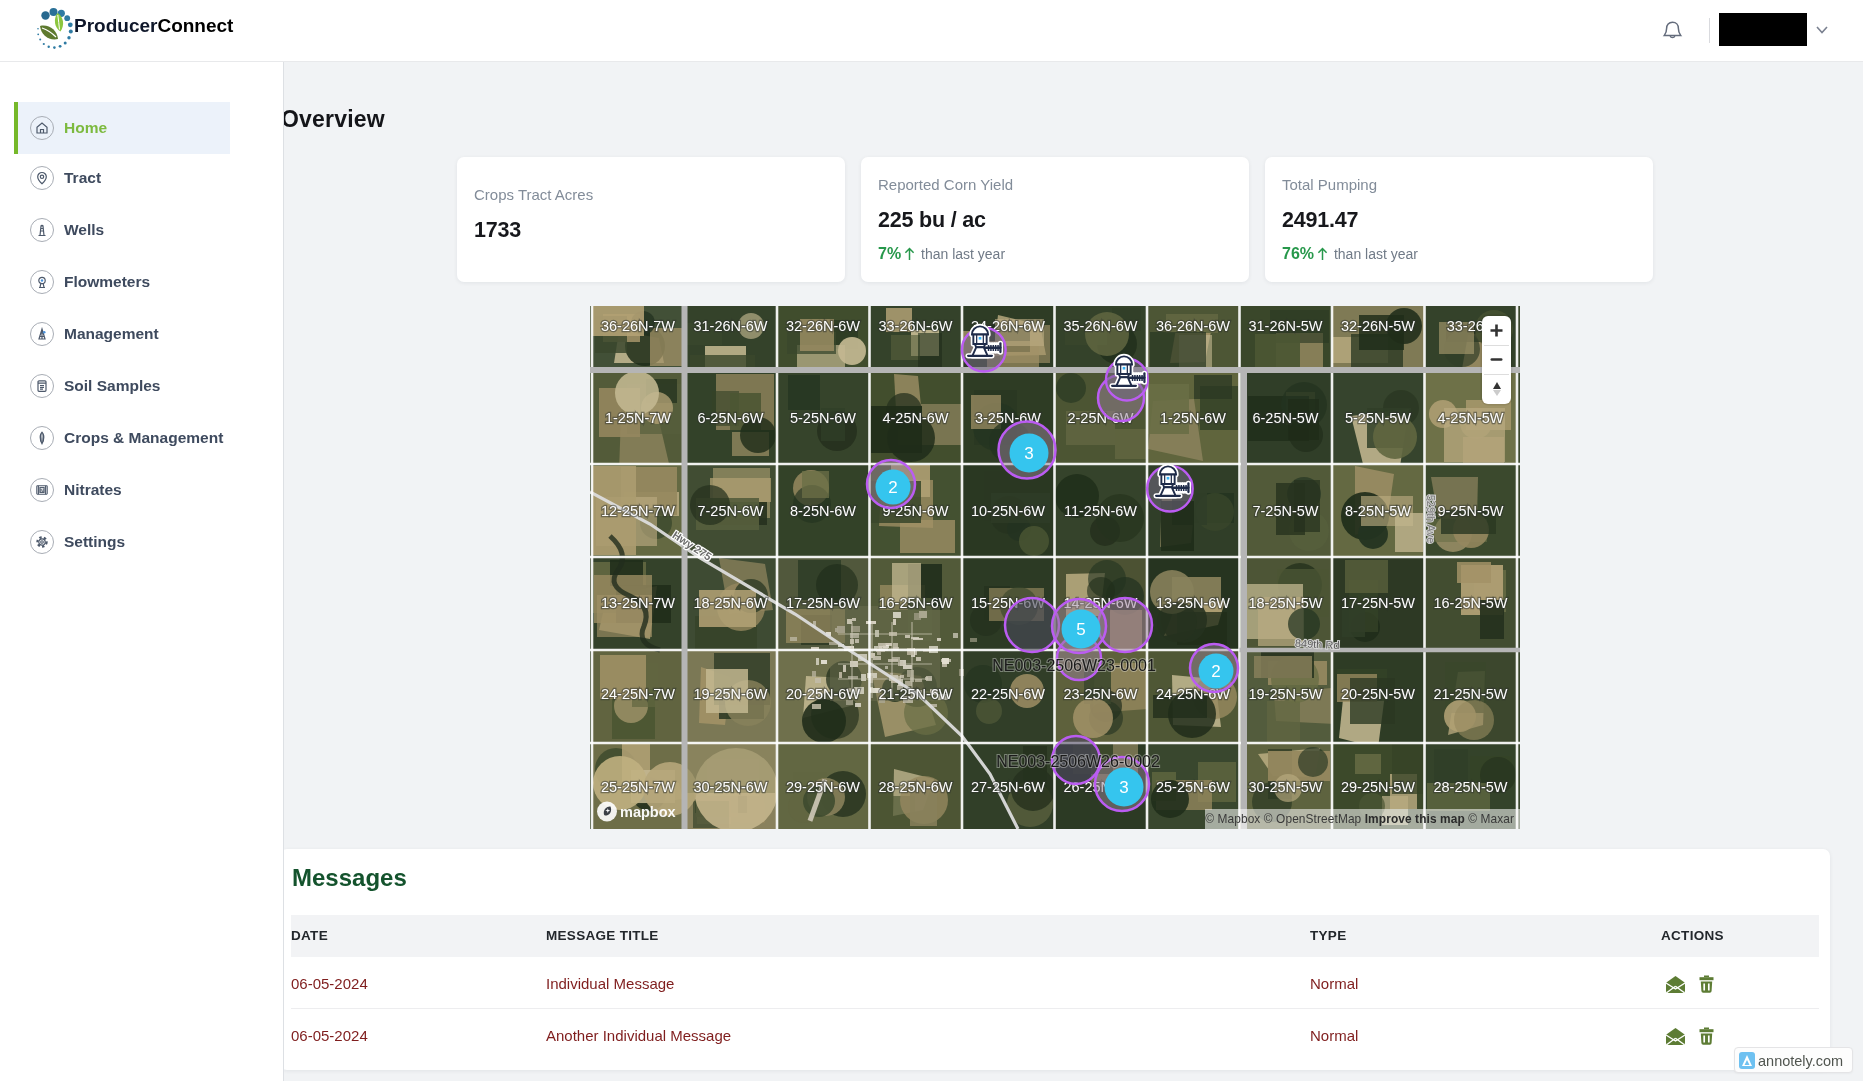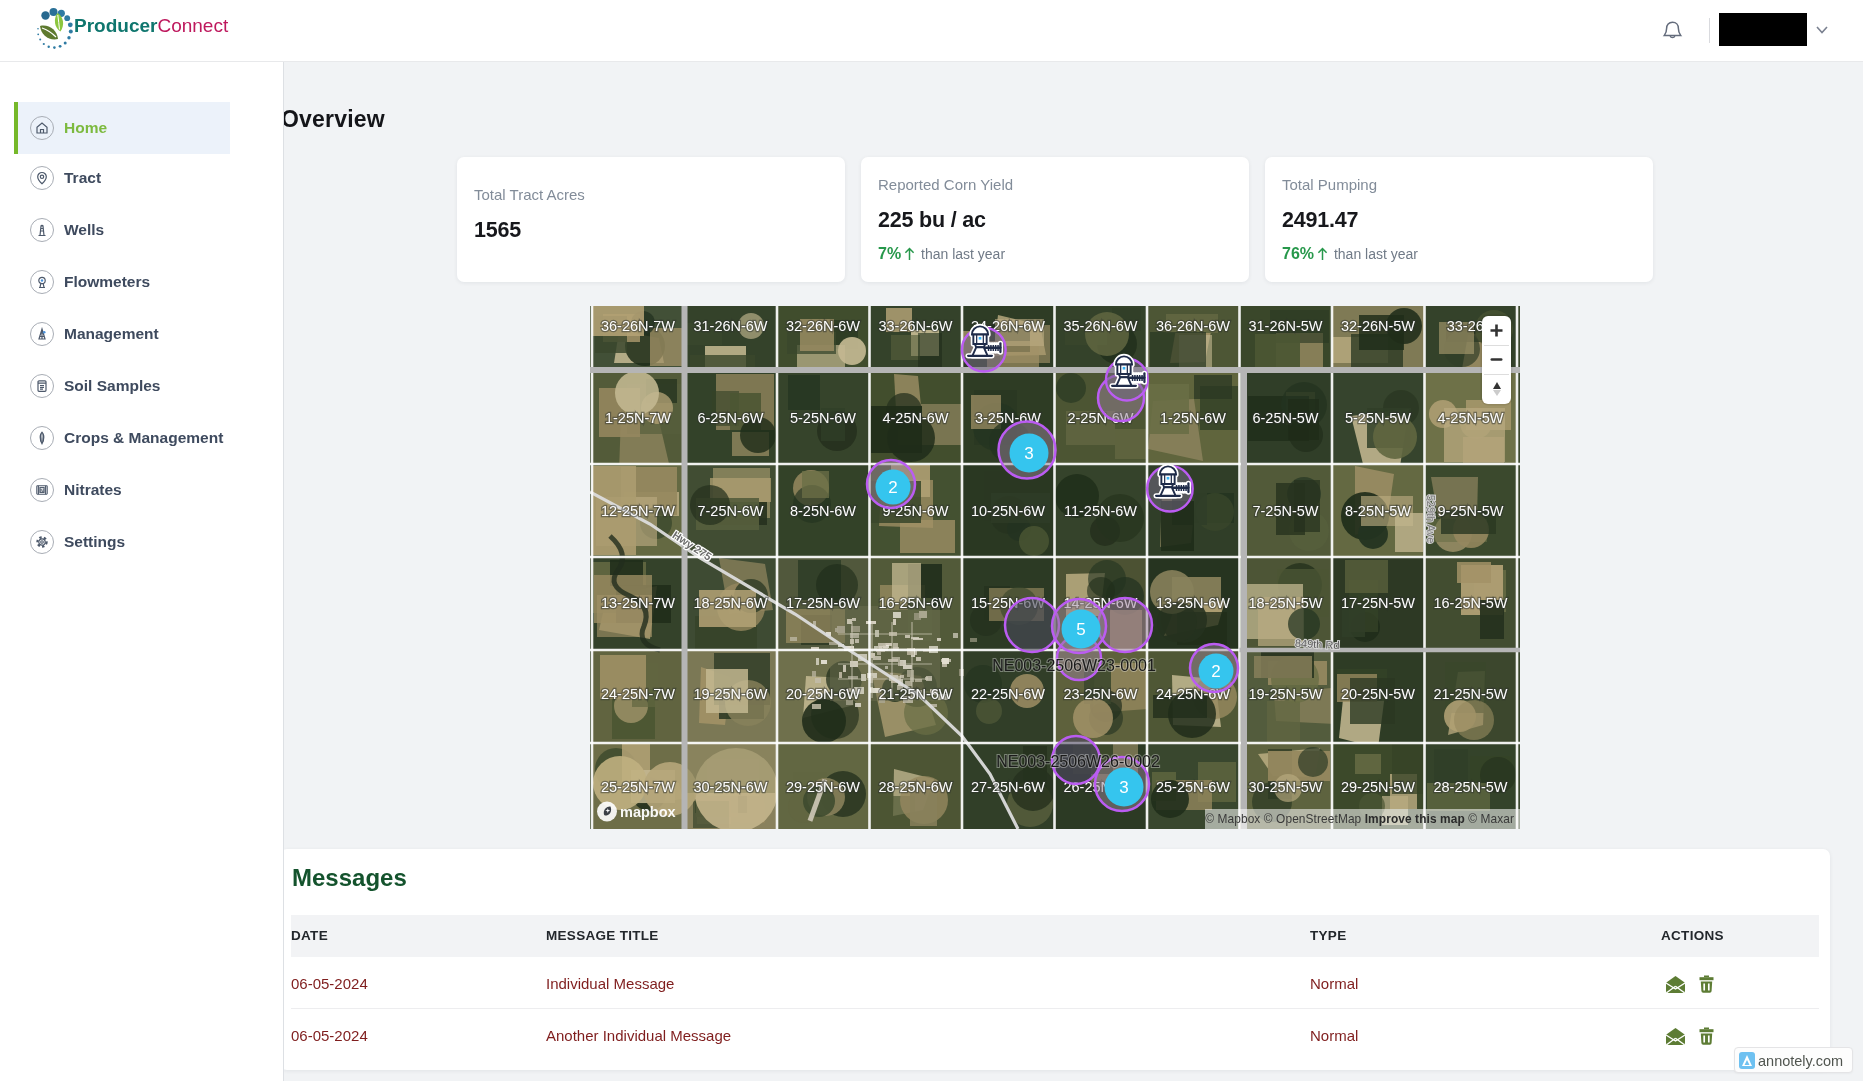--- a/index.html
+++ b/index.html
@@ -1,21 +1,21 @@
 <!DOCTYPE html>
 <html lang="en"><head><meta charset="utf-8">
 <title>ProducerConnect</title>
 <style>
 *{margin:0;padding:0;box-sizing:border-box}
 html,body{width:1863px;height:1081px;overflow:hidden}
 body{font-family:"Liberation Sans",sans-serif;background:#f1f3f5;position:relative}
 .abs{position:absolute}
 .topbar{position:absolute;left:0;top:0;width:1863px;height:62px;background:#fff;border-bottom:1px solid #e8e9eb;z-index:30}
 .logo-text{position:absolute;left:74px;top:15px;font-size:19px;font-weight:bold;letter-spacing:0px}
-.logo-text .p{color:#0f766e}.logo-text .c{color:#be185d;font-weight:400}
+.logo-text .p{color:#0f172a}.logo-text .c{color:#000000;font-weight:700}
 .sidebar{position:absolute;left:0;top:62px;width:284px;height:1019px;background:#fff;border-right:1px solid #dde0e4;z-index:20}
 .nav-item{position:absolute;left:0;width:246px;height:52px;z-index:0}
 .nav-item .circ{position:absolute;left:30px;top:14px;width:24px;height:24px;border-radius:50%;border:1px solid #a8adb5;display:flex;align-items:center;justify-content:center}
 .nav-item .lbl{position:absolute;left:64px;top:17px;font-size:15.5px;font-weight:bold;color:#3e4a5e}
 .nav-item.active{background:transparent}
 .nav-item.active::after{content:"";position:absolute;left:14px;top:0;width:216px;height:52px;background:#ecf2fa;z-index:-1}
 .nav-item.active .lbl{color:#7cba3f}
 .nav-item.active::before{content:"";position:absolute;left:14px;top:0;width:4px;height:52px;background:#76b82a}
 .content{position:absolute;left:246px;top:62px;width:1617px;height:1019px}
 h1.ov{position:absolute;left:35px;top:44px;font-size:23px;font-weight:bold;color:#141519;letter-spacing:0.2px}
@@ -167,22 +167,22 @@
           <circle cx="7" cy="7" r="1.3" stroke-width="1.1"></circle>
         </svg>
       </div>
     <div class="lbl">Settings</div>
   </div>
 </div>
 
 <div class="content">
   <h1 class="ov">Overview</h1>
   <div class="card" style="left:211px">
-    <div class="t" style="top:29px">Total Tract Acres</div>
-    <div class="v" style="top:61px">1565</div>
+    <div class="t" style="top:29px">Crops Tract Acres</div>
+    <div class="v" style="top:61px">1733</div>
   </div>
   <div class="card" style="left:615px">
     <div class="t" style="top:19px">Reported Corn Yield</div>
     <div class="v" style="top:51px">225 bu / ac</div>
     <div class="d" style="top:88px"><b>7%</b><svg width="11" height="14" viewBox="0 0 11 14" style="vertical-align:-2px;margin:0 2px 0 3px">
           <path d="M5.5 13 V2 M1.4 5.8 L5.5 1.5 L9.6 5.8" stroke="#27984b" stroke-width="1.5" fill="none"></path>
         </svg> than last year</div>
   </div>
   <div class="card" style="left:1019px">
     <div class="t" style="top:19px">Total Pumping</div>

